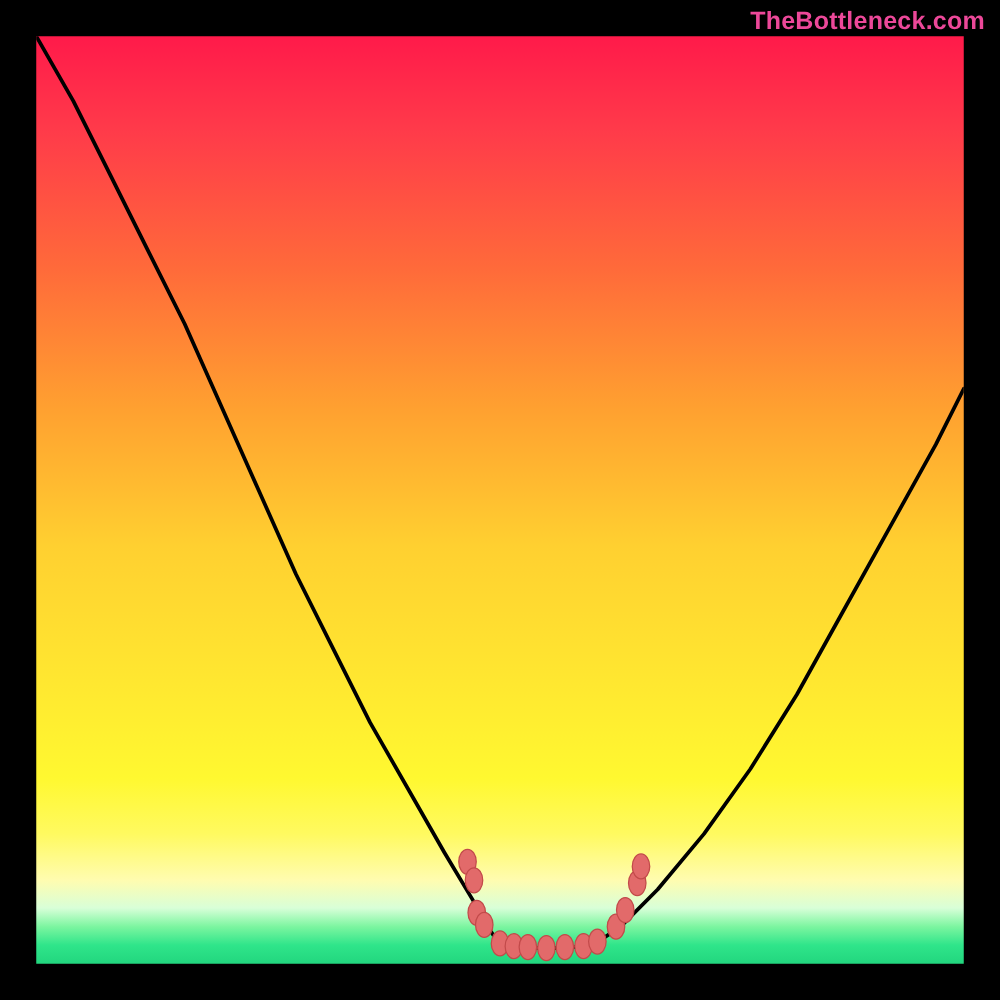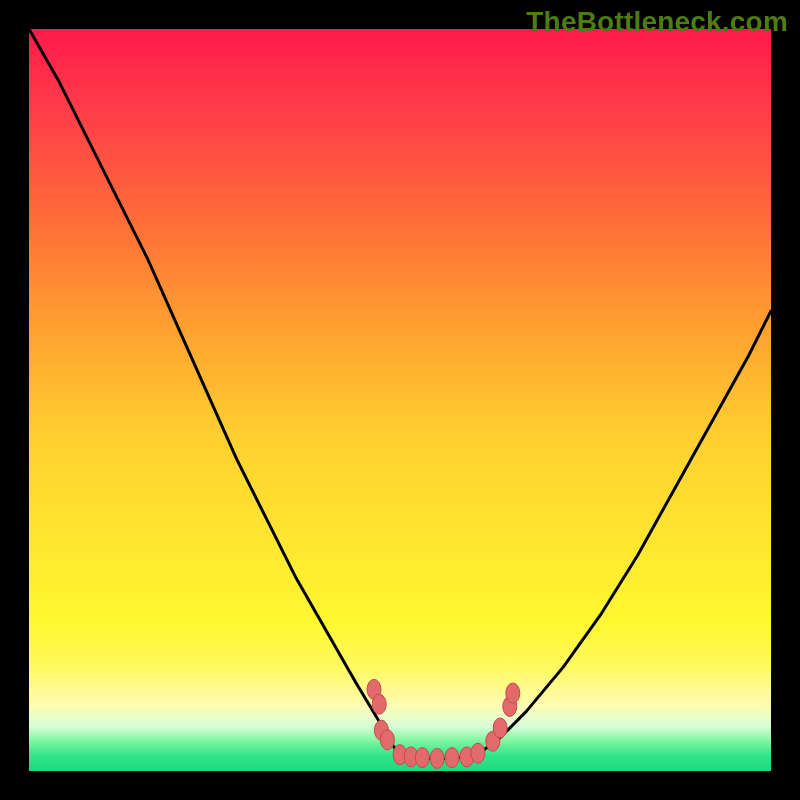--- a/index.html
+++ b/index.html
@@ -31,22 +31,22 @@
       #d8ffd8 94%,
       #7cf5a0 96%,
       #2fe58a 98%,
       #22d67e 100%
     );
   }
   .attribution {
     position: absolute;
     top: 6px;
     right: 12px;
-    color: #4d7c0f;
-    font-size: 28px;
+    color: #ec4899;
+    font-size: 20px;
     font-weight: 600;
     letter-spacing: 0.2px;
     pointer-events: none;
   }
   svg.curves {
     position: absolute;
     left: 29px;
     top: 29px;
     width: 742px;
     height: 742px;

